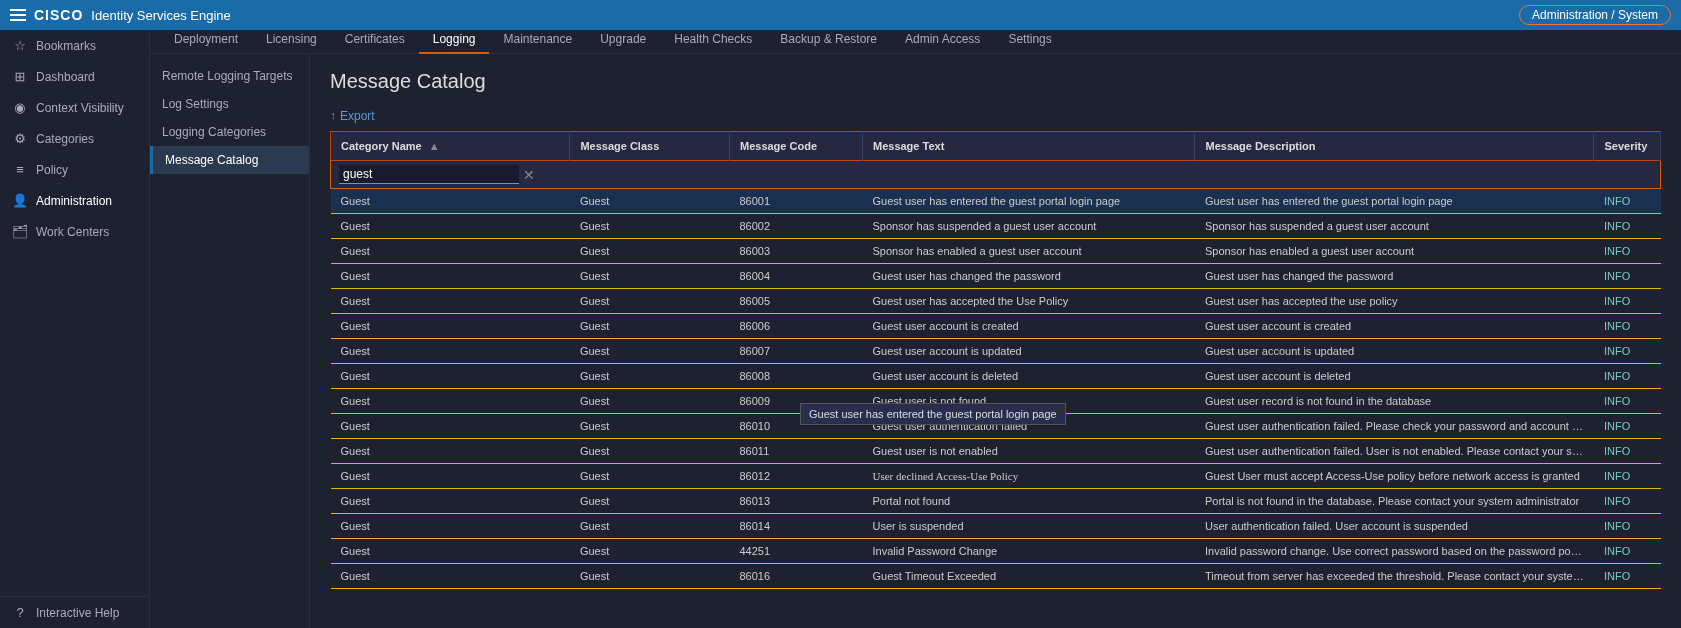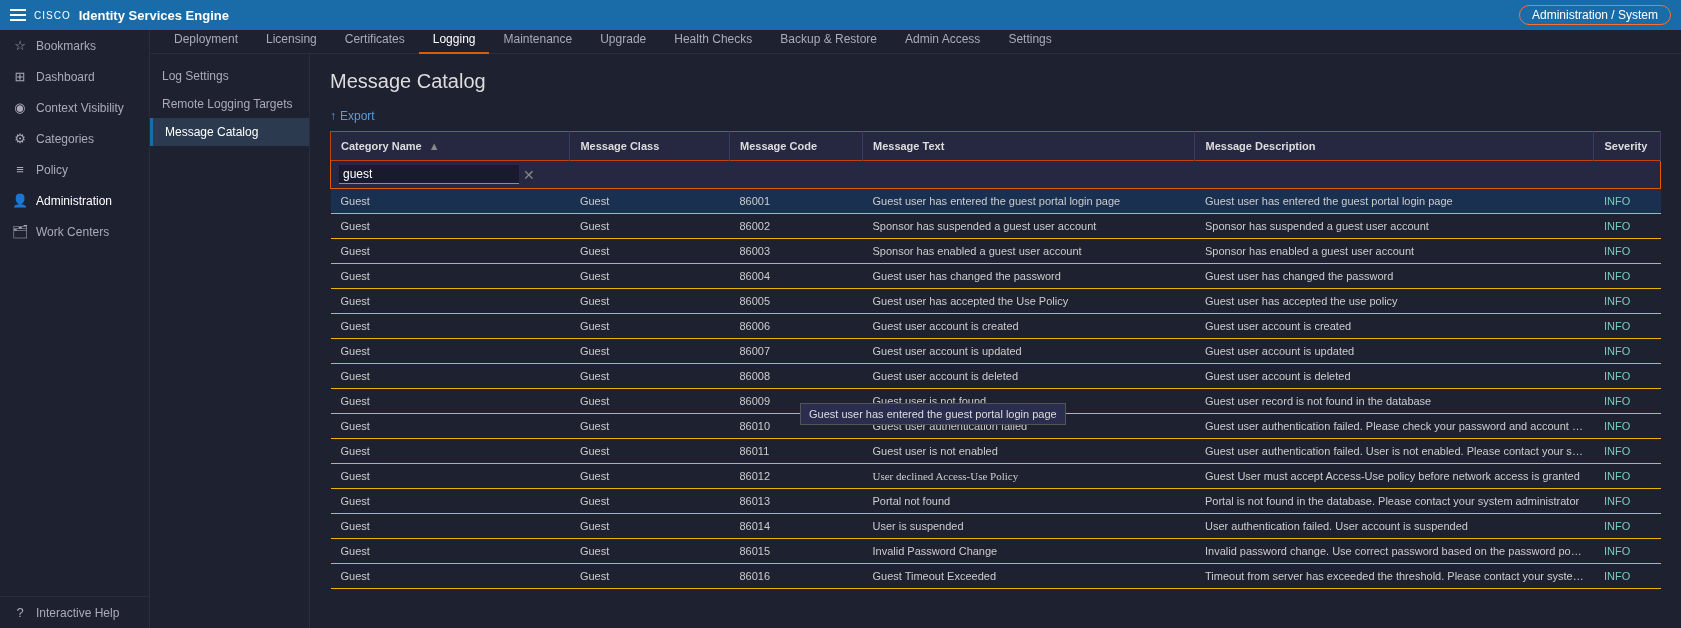--- a/index.html
+++ b/index.html
@@ -8,21 +8,21 @@
     
     #topbar {
       display: flex;
       align-items: center;
       background: #1a6ca8;
       height: 30px;
       padding: 0 10px;
       justify-content: space-between;
     }
     #topbar-left { display: flex; align-items: center; gap: 8px; }
-    #topbar-title { color: white; font-size: 13px; font-weight: bold; }
+    #topbar-title { color: white; font-size: 13px; }
     #topbar-right { color: white; font-size: 12px; border: 1px solid #ff6b35; border-radius: 12px; padding: 2px 12px; }
 
     
     #layout { display: flex; height: calc(628px - 30px); }
 
     
     #sidebar {
       width: 150px;
       background: #1e2130;
       border-right: 1px solid #2a2d3e;
@@ -165,21 +165,21 @@
       z-index: 100;
       top: 272px;
       left: 490px;
     }
 
     
     .hamburger { display: flex; flex-direction: column; gap: 3px; cursor: pointer; }
     .hamburger span { display: block; width: 16px; height: 2px; background: white; }
 
     
-    #cisco-logo { color: white; font-weight: normal; font-size: 10px; letter-spacing: 1px; }
+    #cisco-logo { color: white; font-weight: bold; font-size: 14px; letter-spacing: 1px; }
 
     
     #table-container::-webkit-scrollbar { width: 6px; }
     #table-container::-webkit-scrollbar-track { background: #1a1a2e; }
     #table-container::-webkit-scrollbar-thumb { background: #3a3d5e; }
 
     .sort-arrow { margin-left: 4px; color: #888; }
     .clear-btn { color: #888; cursor: pointer; font-size: 14px; }
   </style>
 </head>
@@ -248,22 +248,23 @@
       <div class="nav-tab">Upgrade</div>
       <div class="nav-tab">Health Checks</div>
       <div class="nav-tab">Backup &amp; Restore</div>
       <div class="nav-tab">Admin Access</div>
       <div class="nav-tab">Settings</div>
     </div>
 
     <div id="content">
 
       <div id="sub-sidebar">
+        <div class="sub-sidebar-item">Remote Logging Targets</div>
         <div class="sub-sidebar-item">Log Settings</div>
-        <div class="sub-sidebar-item">Remote Logging Targets</div>
+        <div class="sub-sidebar-item">Logging Categories</div>
         <div class="sub-sidebar-item active">Message Catalog</div>
       </div>
 
       <div id="page-content">
         <div id="page-header">
           <h1 id="page-title">Message Catalog</h1>
         </div>
 
         <div id="toolbar">
           <div id="export-btn">
@@ -405,21 +406,21 @@
                   <td>Guest</td>
                   <td>Guest</td>
                   <td>86014</td>
                   <td style="max-width: 280px; overflow: hidden; text-overflow: ellipsis; white-space: nowrap;">User is suspended</td>
                   <td style="max-width: 350px; overflow: hidden; text-overflow: ellipsis; white-space: nowrap;">User authentication failed. User account is suspended</td>
                   <td class="severity-badge">INFO</td>
                 </tr>
                 <tr>
                   <td>Guest</td>
                   <td>Guest</td>
-                  <td>86015</td>
+                  <td>44251</td>
                   <td style="max-width: 280px; overflow: hidden; text-overflow: ellipsis; white-space: nowrap;">Invalid Password Change</td>
                   <td style="max-width: 350px; overflow: hidden; text-overflow: ellipsis; white-space: nowrap;">Invalid password change. Use correct password based on the password policy</td>
                   <td class="severity-badge">INFO</td>
                 </tr>
                 <tr>
                   <td>Guest</td>
                   <td>Guest</td>
                   <td>86016</td>
                   <td style="max-width: 280px; overflow: hidden; text-overflow: ellipsis; white-space: nowrap;">Guest Timeout Exceeded</td>
                   <td style="max-width: 350px; overflow: hidden; text-overflow: ellipsis; white-space: nowrap;">Timeout from server has exceeded the threshold. Please contact your system adm...</td>

